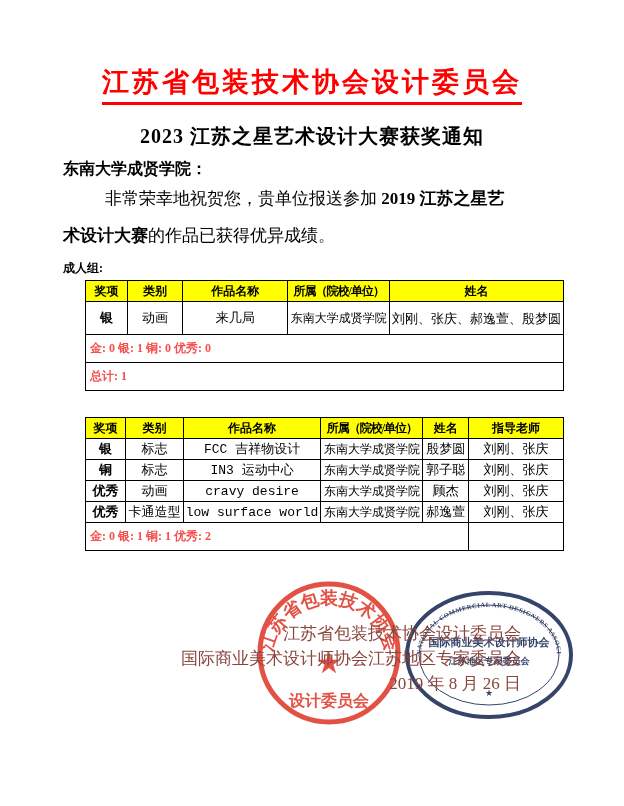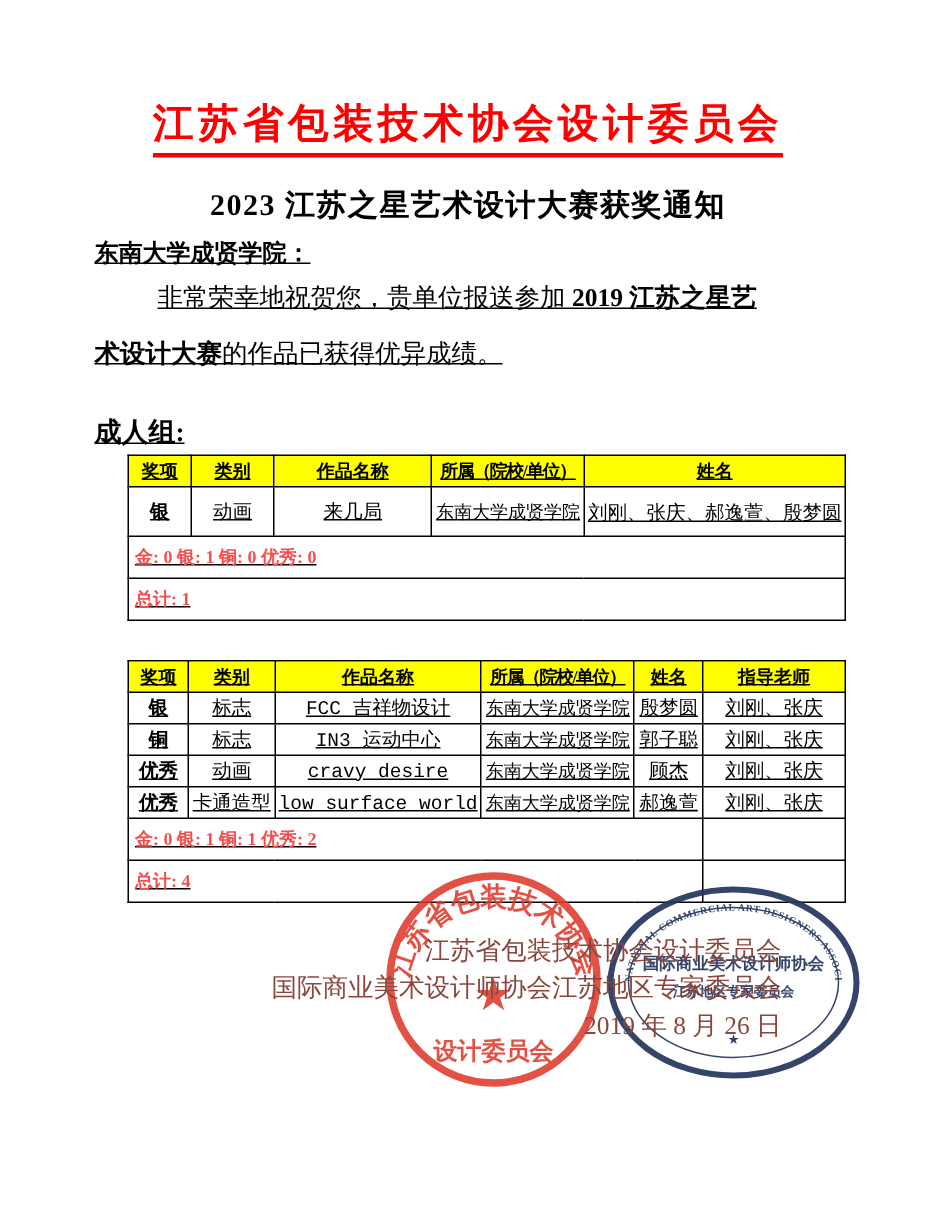--- a/index.html
+++ b/index.html
@@ -6,27 +6,27 @@
   body { width:624px; height:806px; font-family:"Liberation Serif","DejaVu Serif",serif; color:#000; }
   .page { position:relative; width:624px; height:732px; overflow:hidden; background:#fff; }
 
   .org-title { margin-top:64px; text-align:center; }
   .org-title span{
     display:inline-block; color:#ff0000; font-weight:bold; font-size:27px; letter-spacing:3px;
     border-bottom:3px solid #ff0000; padding-bottom:2px;
   }
   .doc-title { margin-top:18px; text-align:center; font-weight:bold; font-size:20px; letter-spacing:1px; }
 
-  .content { padding:0 60px 0 63px;text-decoration:underline; }
+  .content { padding:0 60px 0 63px; }
   .salutation { margin-top:9px; font-weight:bold; font-size:16px; }
   .para { font-size:17px; line-height:37px; }
   .para .l1 { padding-left:42px; }
   .para b { font-weight:bold; }
 
-  .section-label { font-weight:bold; font-size:18px; margin:22px 0 3px 0; }
+  .section-label { font-weight:bold; font-size:12px; margin:6px 0 3px 0; }
   .gap { height:26px; }
 
   table.tbl { border-collapse:collapse; margin-left:22px; table-layout:fixed; border:1.5px solid #000; }
   table.tbl th, table.tbl td { border:1px solid #000; overflow:hidden; }
   table.tbl th {
     background:#ffff00; font-weight:bold; font-size:12px; height:20px;
     text-align:center; padding:0; white-space:nowrap; letter-spacing:0;
   }
   table.tbl td { font-size:13px; text-align:center; padding:1px 2px; white-space:nowrap; }
   td.award { font-weight:bold; }
@@ -155,24 +155,20 @@
           <td>卡通造型</td>
           <td class="work">low surface world</td>
           <td style="font-size:12px;">东南大学成贤学院</td>
           <td>郝逸萱</td>
           <td>刘刚、张庆</td>
         </tr>
         <tr class="summary">
           <td colspan="5">金: 0 银: 1 铜: 1 优秀: 2</td>
           <td></td>
         </tr>
-        <tr class="total">
-          <td colspan="5">总计: 4</td>
-          <td></td>
-        </tr>
       </tbody>
     </table>
 
   </div>
 
   <svg class="seal seal-red" viewBox="0 0 154 154">
     <circle cx="77" cy="77" r="69" fill="none" stroke="#e03a2c" stroke-width="5"></circle>
     <path id="redArc" d="M 21 101 A 58 58 0 1 1 133 101" fill="none"></path>
     <text font-size="18" font-weight="bold" fill="#e03a2c">
       <textPath href="#redArc" startOffset="50%" text-anchor="middle">江苏省包装技术协会</textPath>

